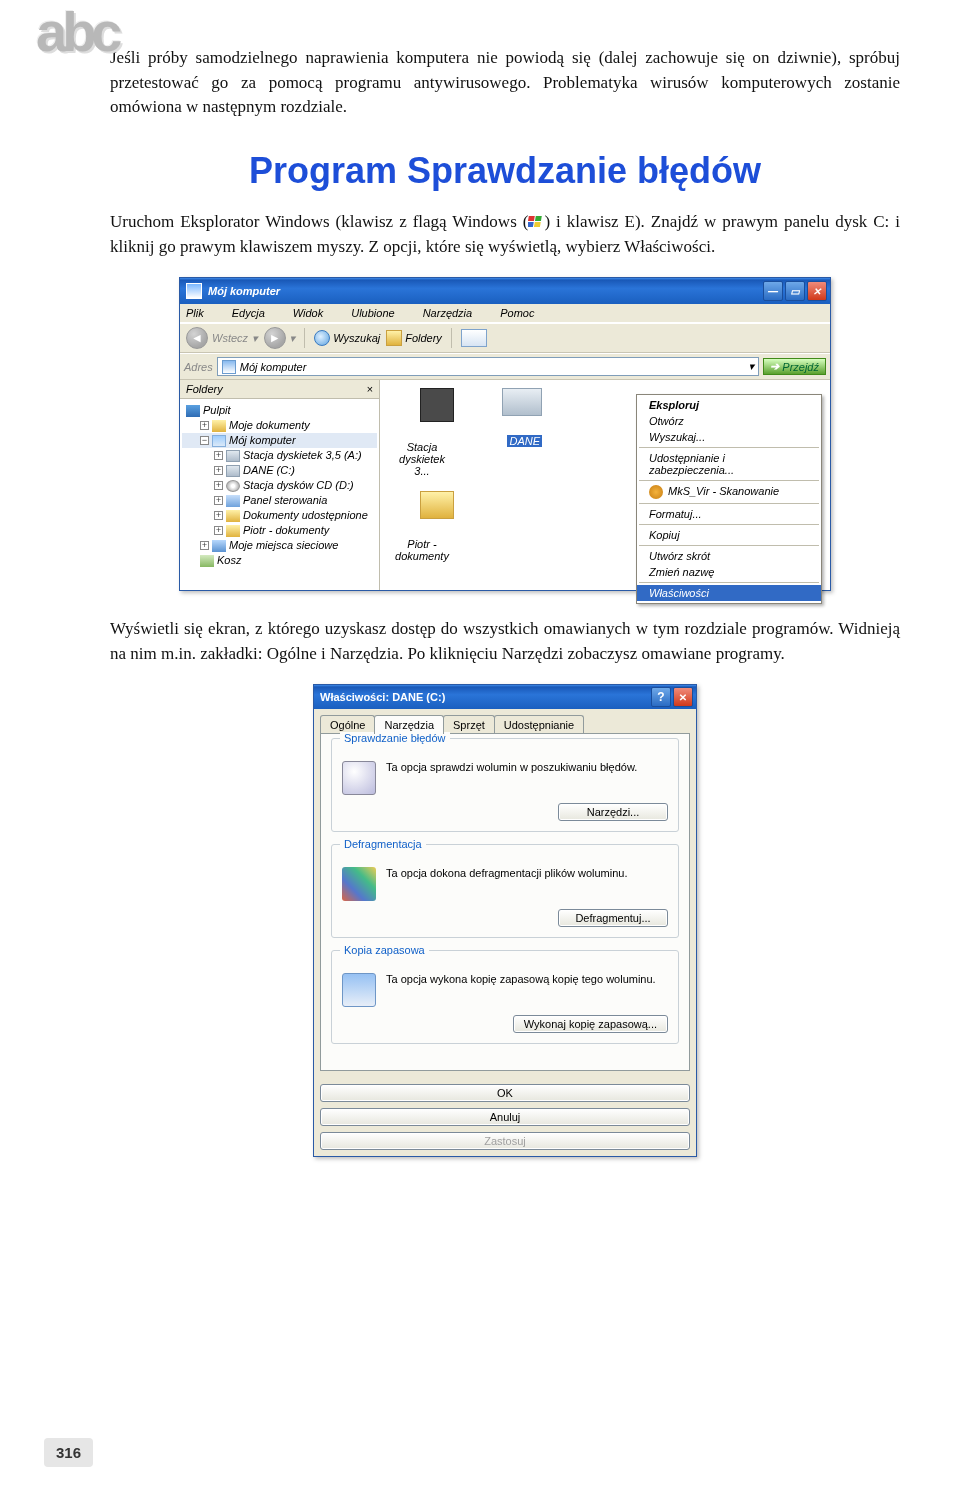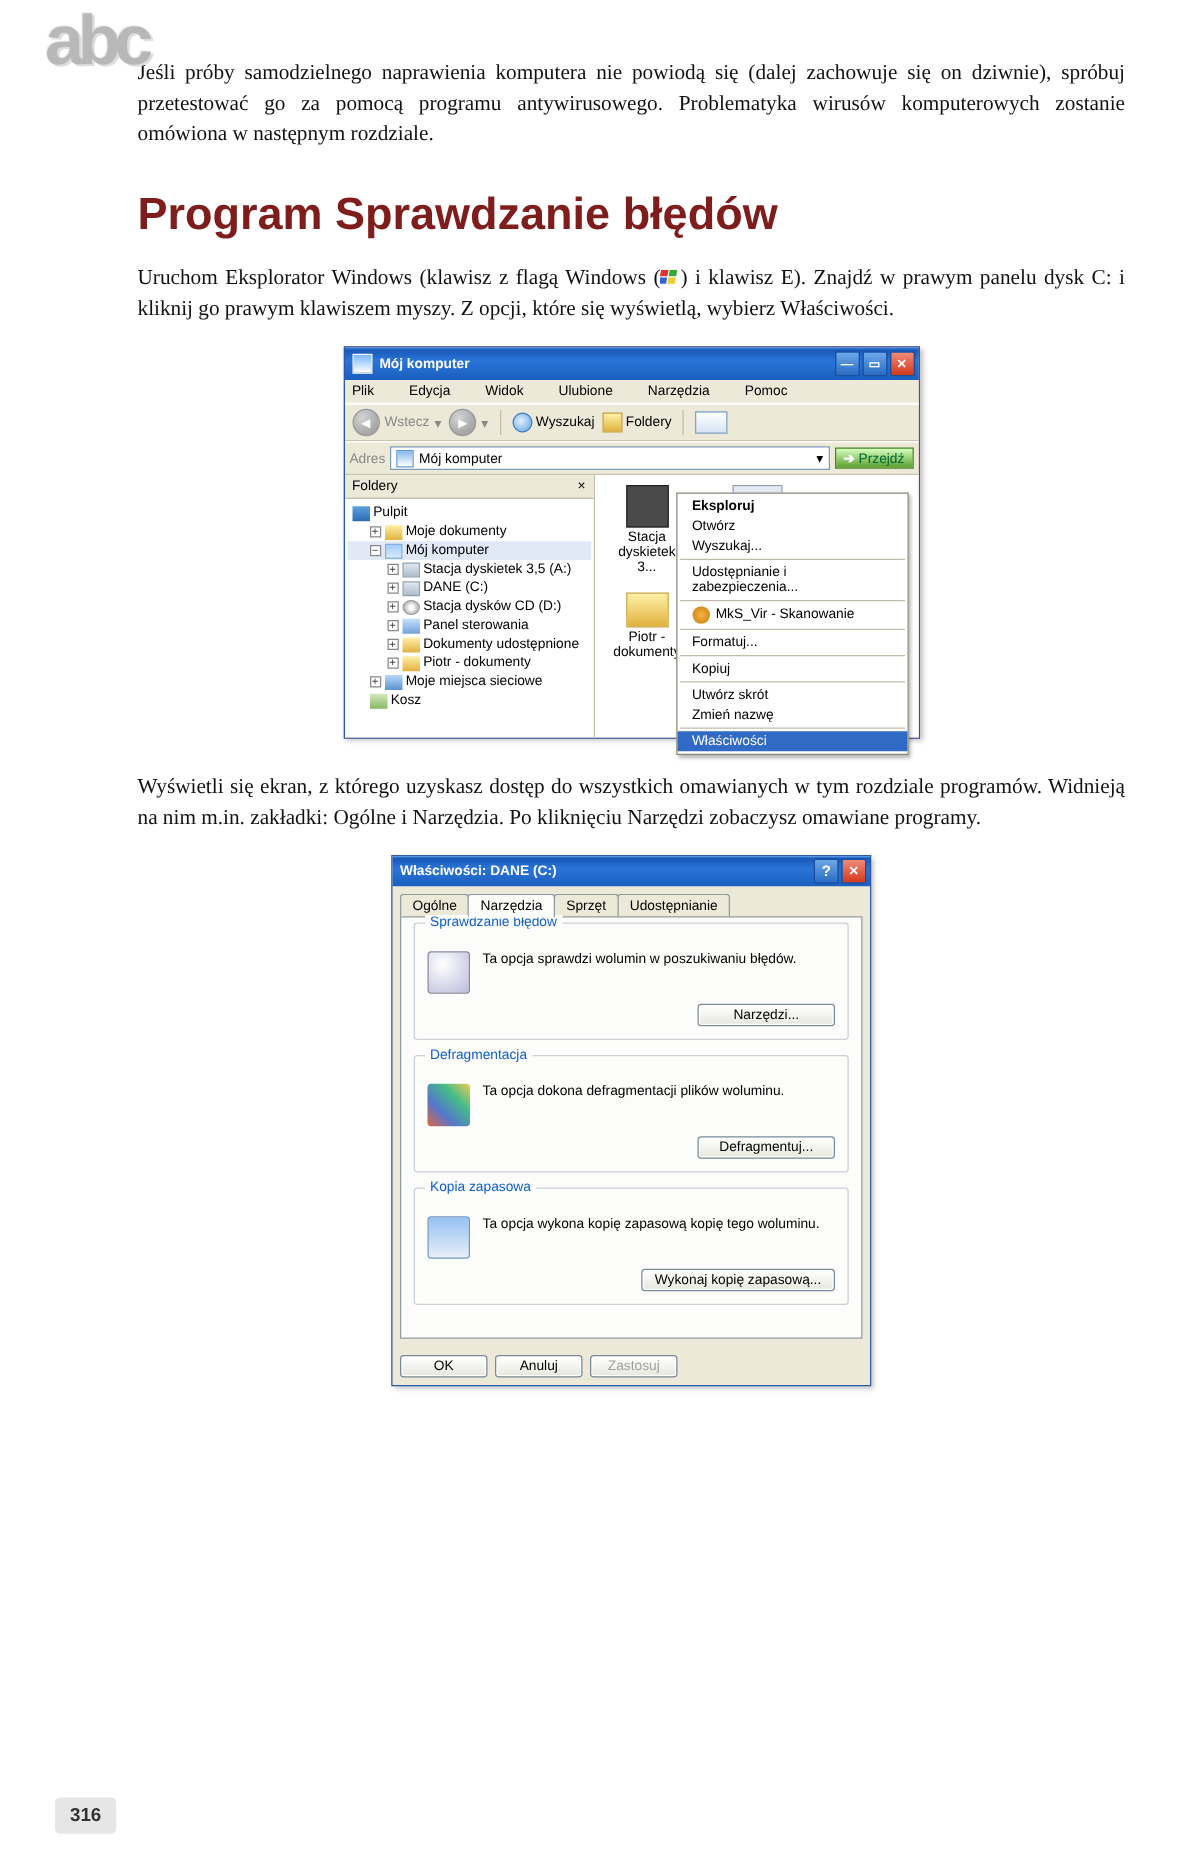--- a/index.html
+++ b/index.html
@@ -48,38 +48,40 @@
     line-height: 1.45;
     text-align: justify;
     margin: 18px 0;
     color: #111;
   }
   .section-heading {
     font-family: "Trebuchet MS", Arial, sans-serif;
     font-weight: 600;
     font-size: 36px;
     margin: 30px 0 18px 0;
-    color: #7f1d1d;
+    color: #1d4ed8;
+    text-align: center;
   }
   .win-icon {
     display: inline-block;
     vertical-align: -2px;
   }
   .win-icon svg { display: block; }
 
   
   .xp-window {
-    width: 461px;
+    width: 652px;
     margin: 14px auto 26px auto;
     border: 1px solid #2a5aa6;
     font-family: Tahoma, sans-serif;
     font-size: 11px;
     color: #000;
-    background: #fca5a5;
+    background: #fde047;
     box-shadow: 2px 2px 4px rgba(0,0,0,.25);
+    font-style: italic;
   }
   .titlebar {
     height: 26px;
     background: linear-gradient(to bottom,#3f8bea 0%,#1958b7 8%,#2a74d8 40%,#1a5fbf 100%);
     display: flex;
     align-items: center;
     padding: 0 3px 0 6px;
     color: #fff;
     font-weight: bold;
   }
@@ -170,21 +172,21 @@
   .foldic{ background:linear-gradient(#fff1a8,#e0b23e);}
   .compic{ background:linear-gradient(#9ecdfd,#dbe9f8); border:1px solid #84aedb;}
   .drv{ background:linear-gradient(#e0e8ef,#aebccb); border:1px solid #8fa0b1;}
   .cd { background:radial-gradient(circle,#fff 20%,#bbb 70%); border-radius:50%; border:1px solid #999;}
   .cpanel{ background:linear-gradient(#c7dffb,#6fa2dc);}
   .net{ background:linear-gradient(#b7d8fd,#5a92d1);}
   .bin{ background:linear-gradient(#d4eac0,#87b862);}
   .tree .sel{ background:#e0e9f5;}
   .filepane{ flex:1; padding:8px 10px; display:flex; gap:24px; align-items:flex-start; position:relative;}
   .filecol{ display:flex; flex-direction:column; gap:14px;}
-  .fileitem{ display:flex; flex-direction:column; align-items:center; width:64px; text-align:center; gap:2px;}
+  .fileitem{ display:flex; flex-direction:column; align-items:flex-end; width:64px; text-align:center; gap:19px;}
   .floppy{ width:34px;height:34px; background:#4a4a4a; border:1px solid #222;}
   .foldbig{ width:34px;height:28px; background:linear-gradient(#fff1a8,#e0b23e); border:1px solid #caa03f;}
   .drvbig{ width:40px;height:28px; background:linear-gradient(#e8eef4,#b1bfcd); border:1px solid #90a2b3;}
   .fileitem .lbl.selected{ background:#316ac5; color:#fff; padding:0 2px;}
   .ctxmenu{
     position:absolute; right:8px; top:14px; width:186px;
     background:#fff; border:1px solid #8a867a;
     box-shadow:2px 2px 3px rgba(0,0,0,.3);
     padding:2px 0;
   }
@@ -238,22 +240,23 @@
   .bak{ background:linear-gradient(#96c1f3,#e7eef8); border:1px solid #6e96c6; border-radius:3px;}
   .xpbutton{
     background:linear-gradient(#fff,#e7e7de);
     border:1px solid #7b8a99; border-radius:3px;
     padding:2px 10px; min-width:110px; text-align:center;
     box-shadow: inset 0 0 0 1px #fff;
   }
   .xpbutton.disabled{ color:#a0a0a0; }
   .btnrow{ display:flex; justify-content:flex-end; margin-top:8px;}
   .dlg-footer{
-    display:flex; gap:6px;
+    display:flex; justify-content:flex-end; gap:6px;
     padding:6px;
+    flex-direction:column;
   }
 
   .page-num{
     position:absolute; left:44px; bottom:28px;
     background:#e6e6e6; border-radius:4px;
     padding:6px 12px; font-family:Arial,sans-serif;
     font-weight:bold; font-size:15px; color:#333;
   }
 </style>
 </head>

